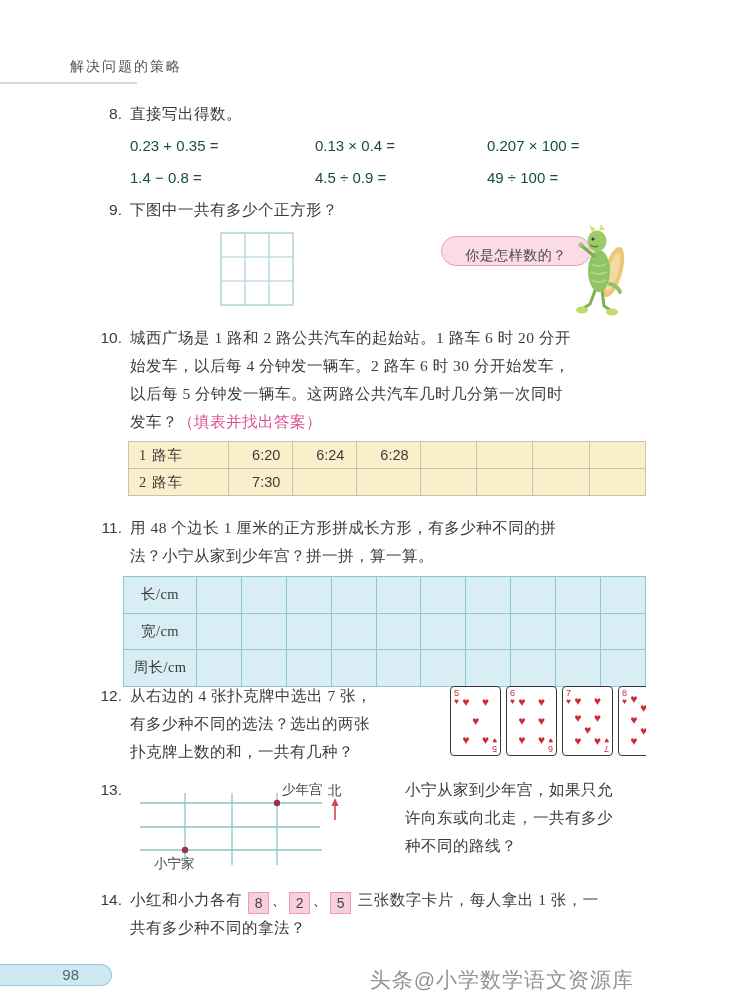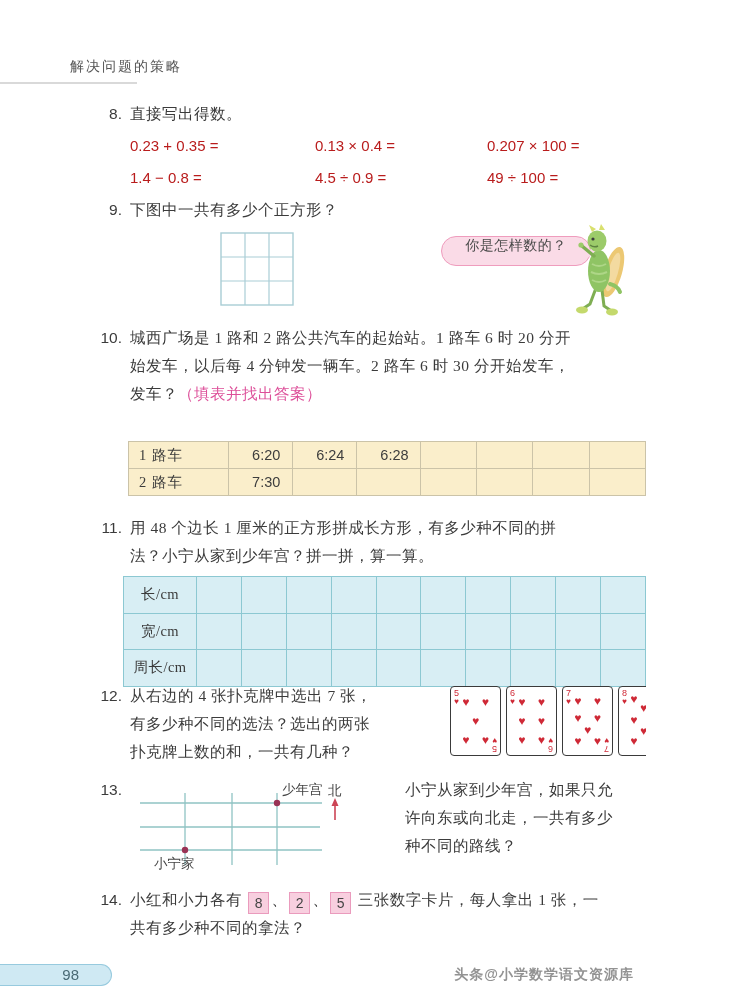--- a/index.html
+++ b/index.html
@@ -16,27 +16,27 @@
   #section-title{position:absolute;left:70px;top:58px;font-size:14px;color:#555;letter-spacing:2px;}
   #header-rule{position:absolute;left:0;top:82px;width:137px;height:2px;background:#d9d9d9;}
   
   .problem{position:absolute;left:0;width:740px;}
   .pnum{position:absolute;left:86px;width:36px;text-align:right;font-size:15.5px;line-height:28px;
         font-family:"Liberation Sans","DejaVu Sans",sans-serif;color:var(--ink);}
   .ptext{position:absolute;left:130px;width:545px;}
   .pline{font-size:15.5px;line-height:28px;letter-spacing:0.5px;}
   
   .expr-row{display:flex;margin-top:4px;}
-  .expr{font-family:"Liberation Sans","DejaVu Sans",sans-serif;font-size:15px;line-height:28px;color:#b91c1c;}
+  .expr{font-family:"Liberation Sans","DejaVu Sans",sans-serif;font-size:15px;line-height:28px;color:#14532d;}
   .expr.c1{width:185px;} .expr.c2{width:172px;} .expr.c3{flex:1;}
   
   #square-grid{position:absolute;left:220px;top:232px;}
   
   #bubble{position:absolute;left:441px;top:236px;width:148px;height:28px;background:var(--bubble-pink-bg);
-          border:1.5px solid var(--bubble-pink-border);border-radius:16px;display:flex;align-items:flex-start;
+          border:1.5px solid var(--bubble-pink-border);border-radius:16px;display:flex;align-items:flex-end;
           justify-content:center;font-size:14px;color:#4a4a4a;letter-spacing:0.5px;}
   #bubble-tail{position:absolute;left:586px;top:248px;width:0;height:0;
           border-top:4px solid transparent;border-bottom:5px solid transparent;
           border-left:14px solid var(--bubble-pink-bg);transform:rotate(-8deg);}
   #mascot{position:absolute;left:566px;top:224px;}
   
   #bus-table{position:absolute;left:128px;top:441px;border-collapse:collapse;background:var(--bus-table-bg);
              border:1.5px solid #9b9689;}
   #bus-table td{border:1px solid #cbc3a8;height:26px;padding:0;font-size:14.5px;}
   #bus-table td.label{width:117px;padding-left:10px;letter-spacing:1px;}
@@ -65,21 +65,21 @@
   #p13-text{position:absolute;left:405px;top:776px;width:272px;}
   
   .digit-card{display:inline-block;width:19px;height:20px;background:var(--digit-card-pink);
         border:1px solid var(--digit-card-border);text-align:center;line-height:20px;font-size:14px;
         font-family:"Liberation Sans","DejaVu Sans",sans-serif;color:#444;vertical-align:-3px;margin:0 2px;}
   
   #page-pill{position:absolute;left:0;top:964px;width:112px;height:22px;background:var(--page-pill-blue);
         border:1px solid #97cade;border-left:none;border-radius:0 12px 12px 0;box-sizing:border-box;}
   #page-number{position:absolute;right:32px;top:1px;font-size:15px;color:#4a6a75;
         font-family:"Liberation Sans","DejaVu Sans",sans-serif;}
-  #watermark{position:absolute;right:12px;top:966px;font-size:14px;font-weight:bold;color:#939393;
+  #watermark{position:absolute;right:12px;top:966px;font-size:21px;font-weight:normal;color:#939393;
         letter-spacing:1px;text-shadow:1px 1px 0 #fff,-1px -1px 0 #fff,1px -1px 0 #fff,-1px 1px 0 #fff;
         font-family:"Liberation Sans","DejaVu Sans",sans-serif;}
   .hint{color:var(--hint-magenta);}
 </style>
 </head>
 <body>
 
 <div id="page">
 
   <div id="section-title">解决问题的策略</div>
@@ -139,20 +139,21 @@
     <circle cx="27" cy="15" r="1.6" fill="#3c3c3c"></circle>
     <path d="M24 21 q4 3 8 1" stroke="#5d8340" stroke-width="1.4" fill="none"></path>
     <path d="M44 60 q8 2 10 8" stroke="#8fc464" stroke-width="4" fill="none" stroke-linecap="round"></path>
   </svg>
 
   <div class="problem" style="top:324px;">
     <div class="pnum">10.</div>
     <div class="ptext">
       <div class="pline">城西广场是 1 路和 2 路公共汽车的起始站。1 路车 6 时 20 分开</div>
       <div class="pline">始发车，以后每 4 分钟发一辆车。2 路车 6 时 30 分开始发车，</div>
+      <div class="pline">以后每 5 分钟发一辆车。这两路公共汽车几时几分第一次同时</div>
       <div class="pline">
         <span>发车？</span><span class="hint">（填表并找出答案）</span>
       </div>
     </div>
   </div>
 
   <table id="bus-table">
       <tbody>
         <tr>
           <td class="label">1 路车</td>

